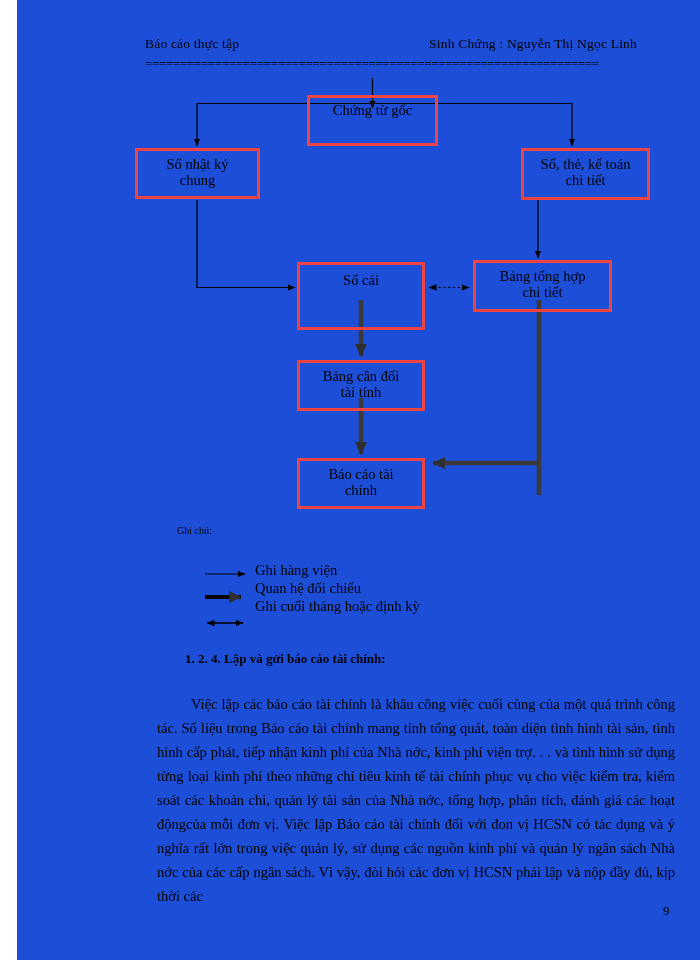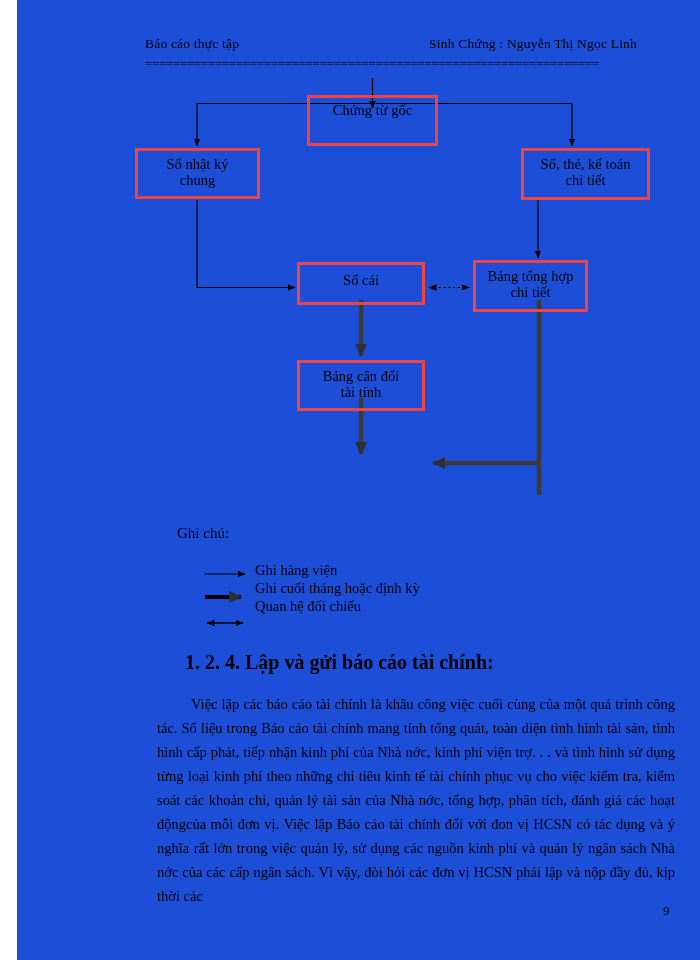--- a/index.html
+++ b/index.html
@@ -87,55 +87,55 @@
   
   #box-chungtugoc   { left: 290px; top: 95px;  width: 131px; height: 51px; }
   #box-chungtugoc .fbox-text { padding-top: 4px; }
 
   #box-sonhatky     { left: 118px; top: 148px; width: 125px; height: 51px; }
   #box-sonhatky .fbox-text { padding-top: 5px; }
 
   #box-sothe        { left: 456px; top: 148px; width: 129px; height: 52px; margin-left: 48px; }
   #box-sothe .fbox-text { padding-top: 5px; }
 
-  #box-socai        { left: 280px; top: 262px; width: 128px; height: 43px; }
+  #box-socai        { left: 280px; top: 262px; width: 128px; height: 68px; }
   #box-socai .fbox-text { padding-top: 7px; }
 
-  #box-bangtonghop  { left: 456px; top: 260px; width: 115px; height: 52px; }
+  #box-bangtonghop  { left: 456px; top: 260px; width: 139px; height: 52px; }
   #box-bangtonghop .fbox-text { padding-top: 5px; }
 
   #box-bangcandoi   { left: 280px; top: 360px; width: 128px; height: 51px; }
   #box-bangcandoi .fbox-text { padding-top: 5px; }
 
   #box-baocao       { left: 280px; top: 458px; width: 128px; height: 51px; }
   #box-baocao .fbox-text { padding-top: 5px; }
 
   
   .legend-title {
     position: absolute;
     left: 160px;
     top: 525px;
-    font-size: 15px;
+    font-size: 10px;
     text-align: right;
   }
   .legend-labels {
     position: absolute;
     left: 238px;
     top: 561px;
     font-size: 14.5px;
     line-height: 18px;
   }
   .legend-labels div { white-space: nowrap; }
 
   
   .heading {
     position: absolute;
     left: 168px;
     top: 651px;
-    font-size: 20px;
+    font-size: 13px;
     font-weight: bold;
     white-space: nowrap;
   }
   .body {
     position: absolute;
     left: 128px;
     top: 680px;
     width: 542px;
     font-size: 14.5px;
     line-height: 24px;
@@ -229,26 +229,30 @@
     <div class="fbox" id="box-bangtonghop">
       <span class="fbox-text">Bảng tổng hợp
 chi tiết</span>
     </div>
 
     <div class="fbox" id="box-bangcandoi">
       <span class="fbox-text">Bảng cân đối
 tài tính</span>
     </div>
 
+    <div class="fbox" id="box-baocao">
+      <span class="fbox-text">Báo cáo tài
+chính</span>
+    </div>
 
     <div class="legend-title">Ghi chú:</div>
     <div class="legend-labels">
       <div>Ghi hàng viện</div>
+      <div>Quan hệ đối chiếu</div>
       <div>Ghi cuối tháng hoặc định kỳ</div>
-      <div>Quan hệ đối chiếu</div>
     </div>
   </div>
 
   <div class="heading">1.  2. 4. Lập và gửi báo cáo tài chính:</div>
 
   <div class="body">
     <p><span class="lead"></span><span>Việc lập các báo cáo tài chính là khâu công việc cuối cùng của một quá trình công tác. Số liệu trong Báo cáo tài chính mang tính tổng quát, toàn diện tình hình tài sản, tình hình cấp phát, tiếp nhận kinh phí của Nhà nớc,   kinh phí viện trợ. . . và tình hình sử dụng từng loại kinh phí theo những chỉ tiêu kinh tế tài chính phục vụ cho việc kiểm tra, kiểm soát các khoản chi, quản lý tài sản của Nhà nớc,   tổng hợp, phân tích, đánh giá các hoạt độngcủa mỗi đơn vị. Việc lập Báo cáo tài chính đối với đon vị HCSN có tác dụng và ý nghĩa rất lớn trong việc quản lý, sử dụng các nguồn kinh phí và quản lý ngân sách Nhà nớc   của các cấp ngân sách. Vì vậy, đòi hỏi các đơn vị HCSN phải lập và nộp đầy đủ, kịp thời các</span></p>
   </div>
 
   <div class="pagenum">9</div>

